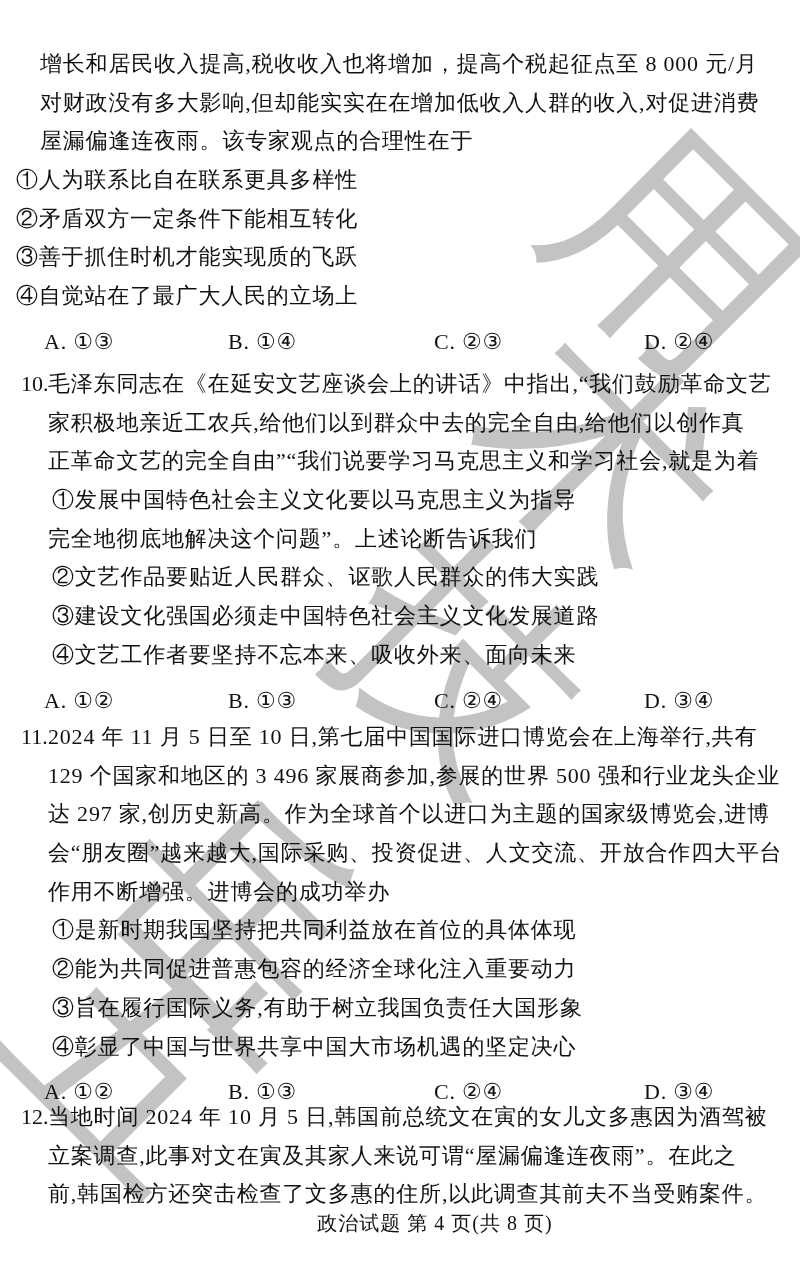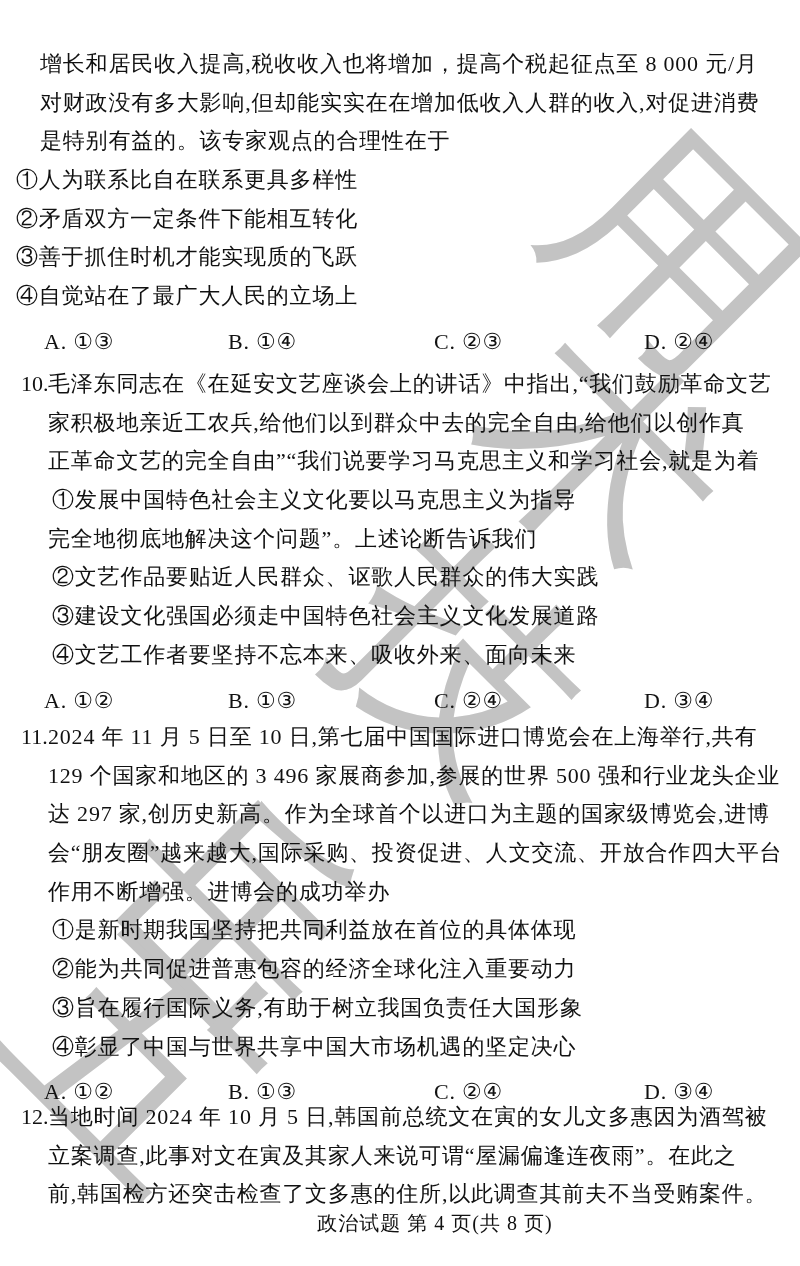--- a/index.html
+++ b/index.html
@@ -60,21 +60,21 @@
     <span class="wm wm-3">技</span>
     <span class="wm wm-4">术</span>
     <span class="wm wm-5">用</span>
   </div>
 
   <div class="content">
 
     <div class="qblock q9">
       <div class="row stem">增长和居民收入提高,税收收入也将增加，提高个税起征点至 8 000 元/月</div>
       <div class="row stem">对财政没有多大影响,但却能实实在在增加低收入人群的收入,对促进消费</div>
-      <div class="row stem">是特别有益的。该专家观点的合理性在于</div>
+      <div class="row stem">屋漏偏逢连夜雨。该专家观点的合理性在于</div>
       <div class="row item">①人为联系比自在联系更具多样性</div>
       <div class="row item">②矛盾双方一定条件下能相互转化</div>
       <div class="row item">③善于抓住时机才能实现质的飞跃</div>
       <div class="row item">④自觉站在了最广大人民的立场上</div>
       <div class="row choices">
         <span class="ch ch-a">A. ①③</span>
         <span class="ch ch-b">B. ①④</span>
         <span class="ch ch-c">C. ②③</span>
         <span class="ch ch-d">D. ②④</span>
       </div>

